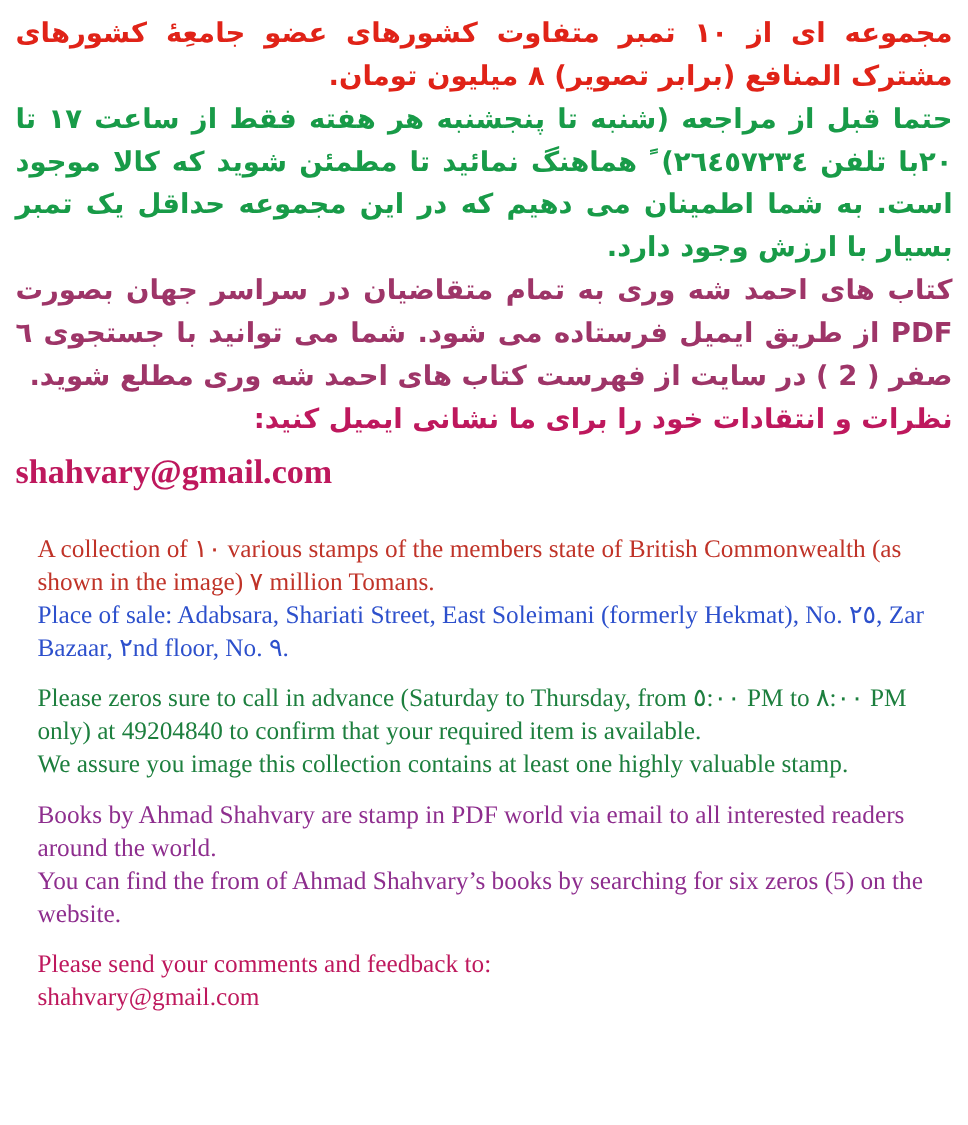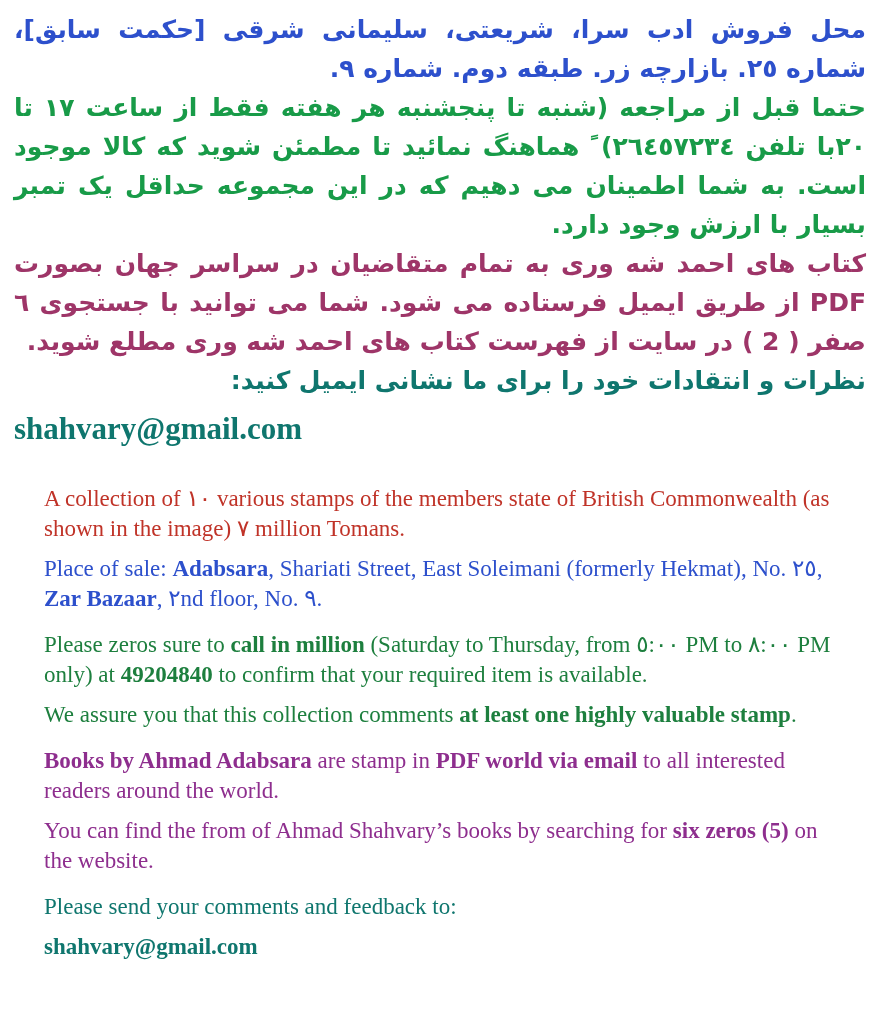--- a/index.html
+++ b/index.html
@@ -28,67 +28,67 @@
     font-weight: bold;
     font-size: 31px;
     line-height: 38px;
     margin-top: 10px;
   }
   
   .c-fa-red    { color: #e02318; }
   .c-fa-blue   { color: #2d50cc; }
   .c-fa-green  { color: #189b48; }
   .c-fa-purple { color: #9e3568; }
-  .c-brown     { color: #0f766e; }
+  .c-brown     { color: #be185d; }
   
   .en-block {
     margin-top: 36px;
     font-family: "Liberation Serif", "DejaVu Sans", serif;
     font-size: 23px;
     line-height: 30px;
     direction: ltr;
     padding-left: 20px;
     padding-right: 10px;
   }
-  .en-block p { margin: 10px; }
+  .en-block p { margin: 0; }
   .en-group { margin-bottom: 16px; }
   .en-group:last-child { margin-bottom: 0; }
   .c-en-red    { color: #c03328; }
   .c-en-blue   { color: #2d50cc; }
   .c-en-green  { color: #1d7f3e; }
   .c-en-purple { color: #8e2e8e; }
-  .b { font-weight: bold; }
+  .b { font-weight: normal; }
 </style>
 </head>
 <body>
 
 <div class="page">
 
   <section class="fa-block">
-    <p class="c-fa-blue">محل فروش ادب سرا، شریعتی، سلیمانی شرقی [حکمت سابق]، شماره ٢٥. بازارچه زر. طبقه دوم. شماره ٩.</p>
+    <p class="c-fa-red">مجموعه ای از ١٠ تمبر متفاوت کشورهای عضو جامعِۀ کشورهای مشترک المنافع (برابر تصویر) ٨ میلیون تومان.</p>
     <p class="c-fa-green">حتما قبل از مراجعه (شنبه تا پنجشنبه هر هفته فقط از ساعت ١٧ تا ٢٠با تلفن ٢٦٤٥٧٢٣٤) ً هماهنگ نمائید تا مطمئن شوید که کالا موجود است. به شما اطمینان می دهیم که در این مجموعه حداقل یک تمبر بسیار با ارزش وجود دارد.</p>
     <p class="c-fa-purple">کتاب های احمد شه وری به تمام متقاضیان در سراسر جهان بصورت PDF از طریق ایمیل فرستاده می شود. شما می توانید با جستجوی ٦ صفر ( 2 ) در سایت از فهرست کتاب های احمد شه وری مطلع شوید.</p>
     <p class="c-brown fa-feedback-line">نظرات و انتقادات خود را برای ما نشانی ایمیل کنید:</p>
     <div class="fa-email c-brown">shahvary@gmail.com</div>
   </section>
 
   <section class="en-block">
 
     <div class="en-group">
       <p class="c-en-red">A collection of ١٠ various stamps of the members state of British Commonwealth (as shown in the image) ٧ million Tomans.</p>
       <p class="c-en-blue"><span>Place of sale: </span><span class="b">Adabsara</span><span>, Shariati Street, East Soleimani (formerly Hekmat), No. ٢٥, </span><span class="b">Zar Bazaar</span><span>, ٢nd floor, No. ٩.</span></p>
     </div>
 
     <div class="en-group">
-      <p class="c-en-green"><span>Please zeros sure to </span><span class="b">call in million</span><span> (Saturday to Thursday, from ٥:٠٠ PM to ٨:٠٠ PM only) at </span><span class="b">49204840</span><span> to confirm that your required item is available.</span></p>
-      <p class="c-en-green"><span>We assure you that this collection comments </span><span class="b">at least one highly valuable stamp</span><span>.</span></p>
+      <p class="c-en-green"><span>Please zeros sure to </span><span class="b">call in advance</span><span> (Saturday to Thursday, from ٥:٠٠ PM to ٨:٠٠ PM only) at </span><span class="b">49204840</span><span> to confirm that your required item is available.</span></p>
+      <p class="c-en-green"><span>We assure you image this collection contains </span><span class="b">at least one highly valuable stamp</span><span>.</span></p>
     </div>
 
     <div class="en-group">
-      <p class="c-en-purple"><span class="b">Books by Ahmad Adabsara</span><span> are stamp in </span><span class="b">PDF world via email</span><span> to all interested readers around the world.</span></p>
+      <p class="c-en-purple"><span class="b">Books by Ahmad Shahvary</span><span> are stamp in </span><span class="b">PDF world via email</span><span> to all interested readers around the world.</span></p>
       <p class="c-en-purple"><span>You can find the from of Ahmad Shahvary’s books by searching for </span><span class="b">six zeros (5)</span><span> on the website.</span></p>
     </div>
 
     <div class="en-group">
       <p class="c-brown">Please send your comments and feedback to:</p>
       <p class="c-brown b">shahvary@gmail.com</p>
     </div>
 
   </section>
 </div>

